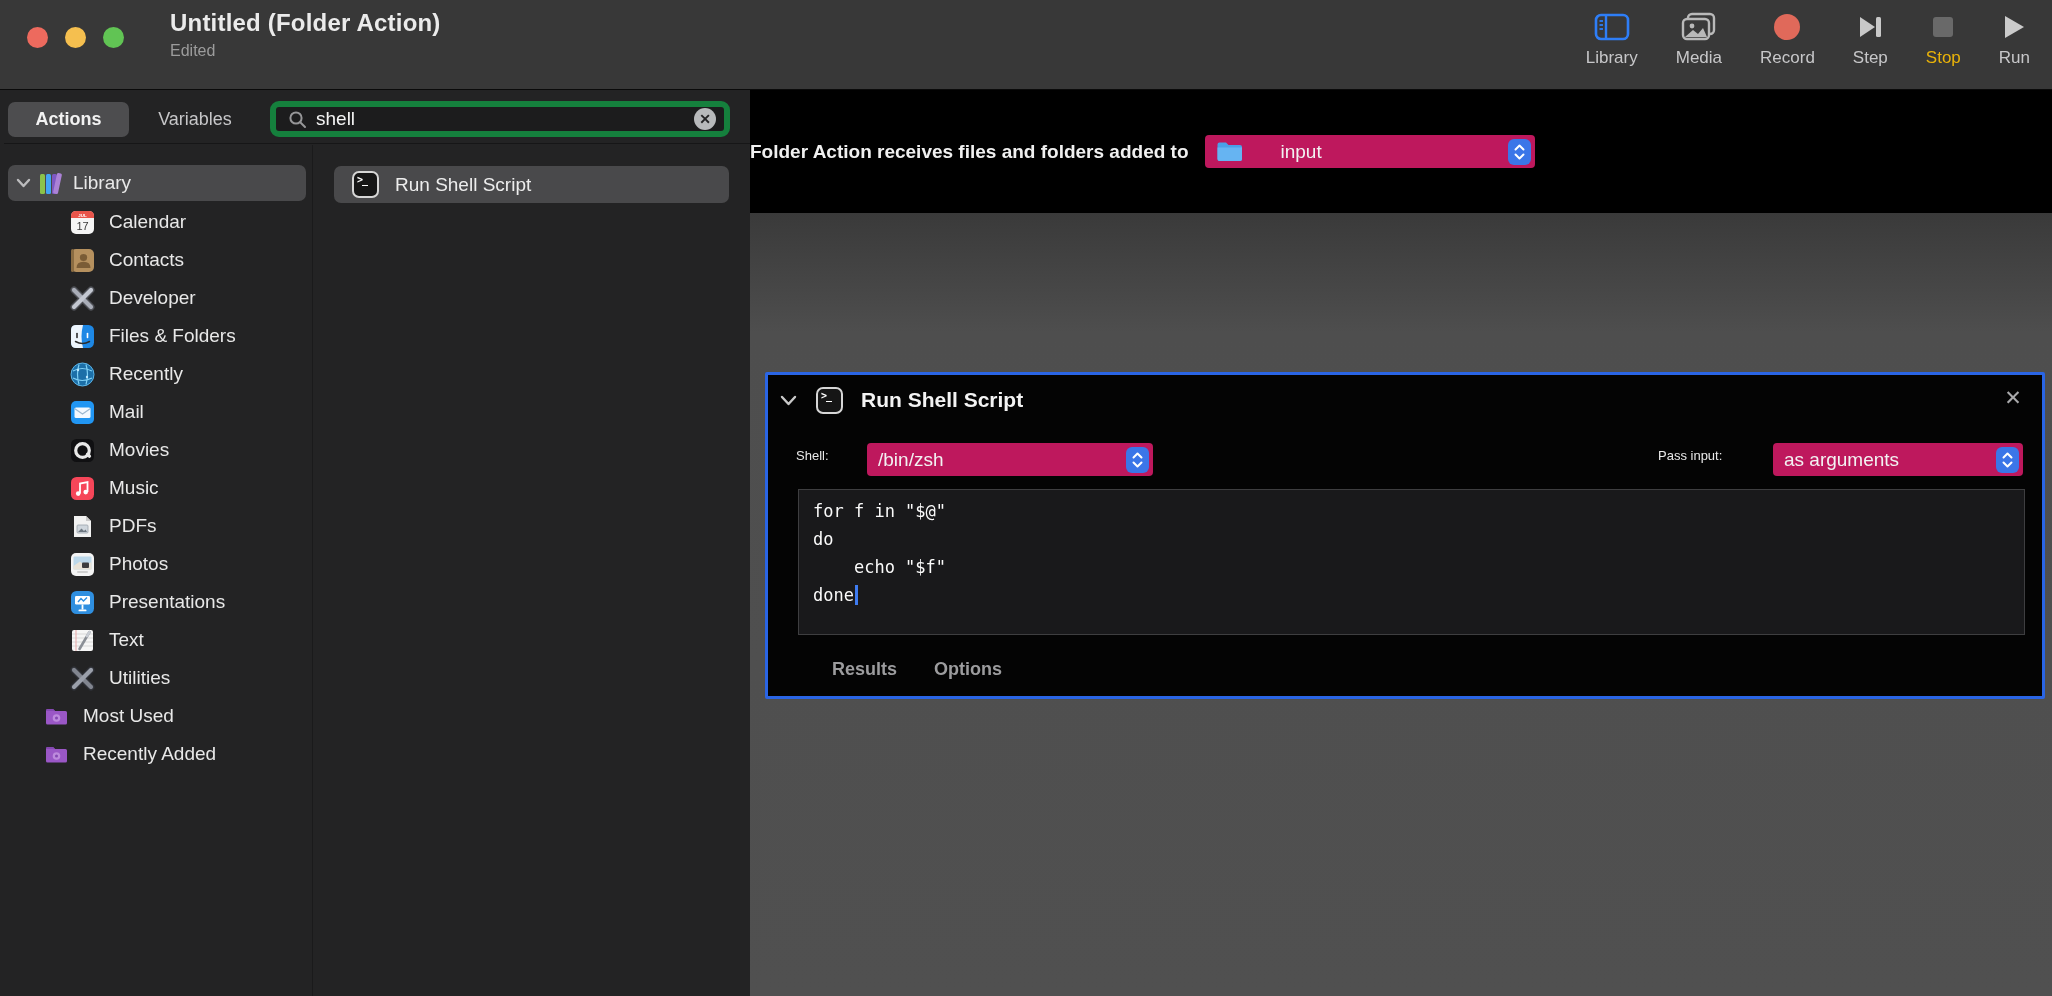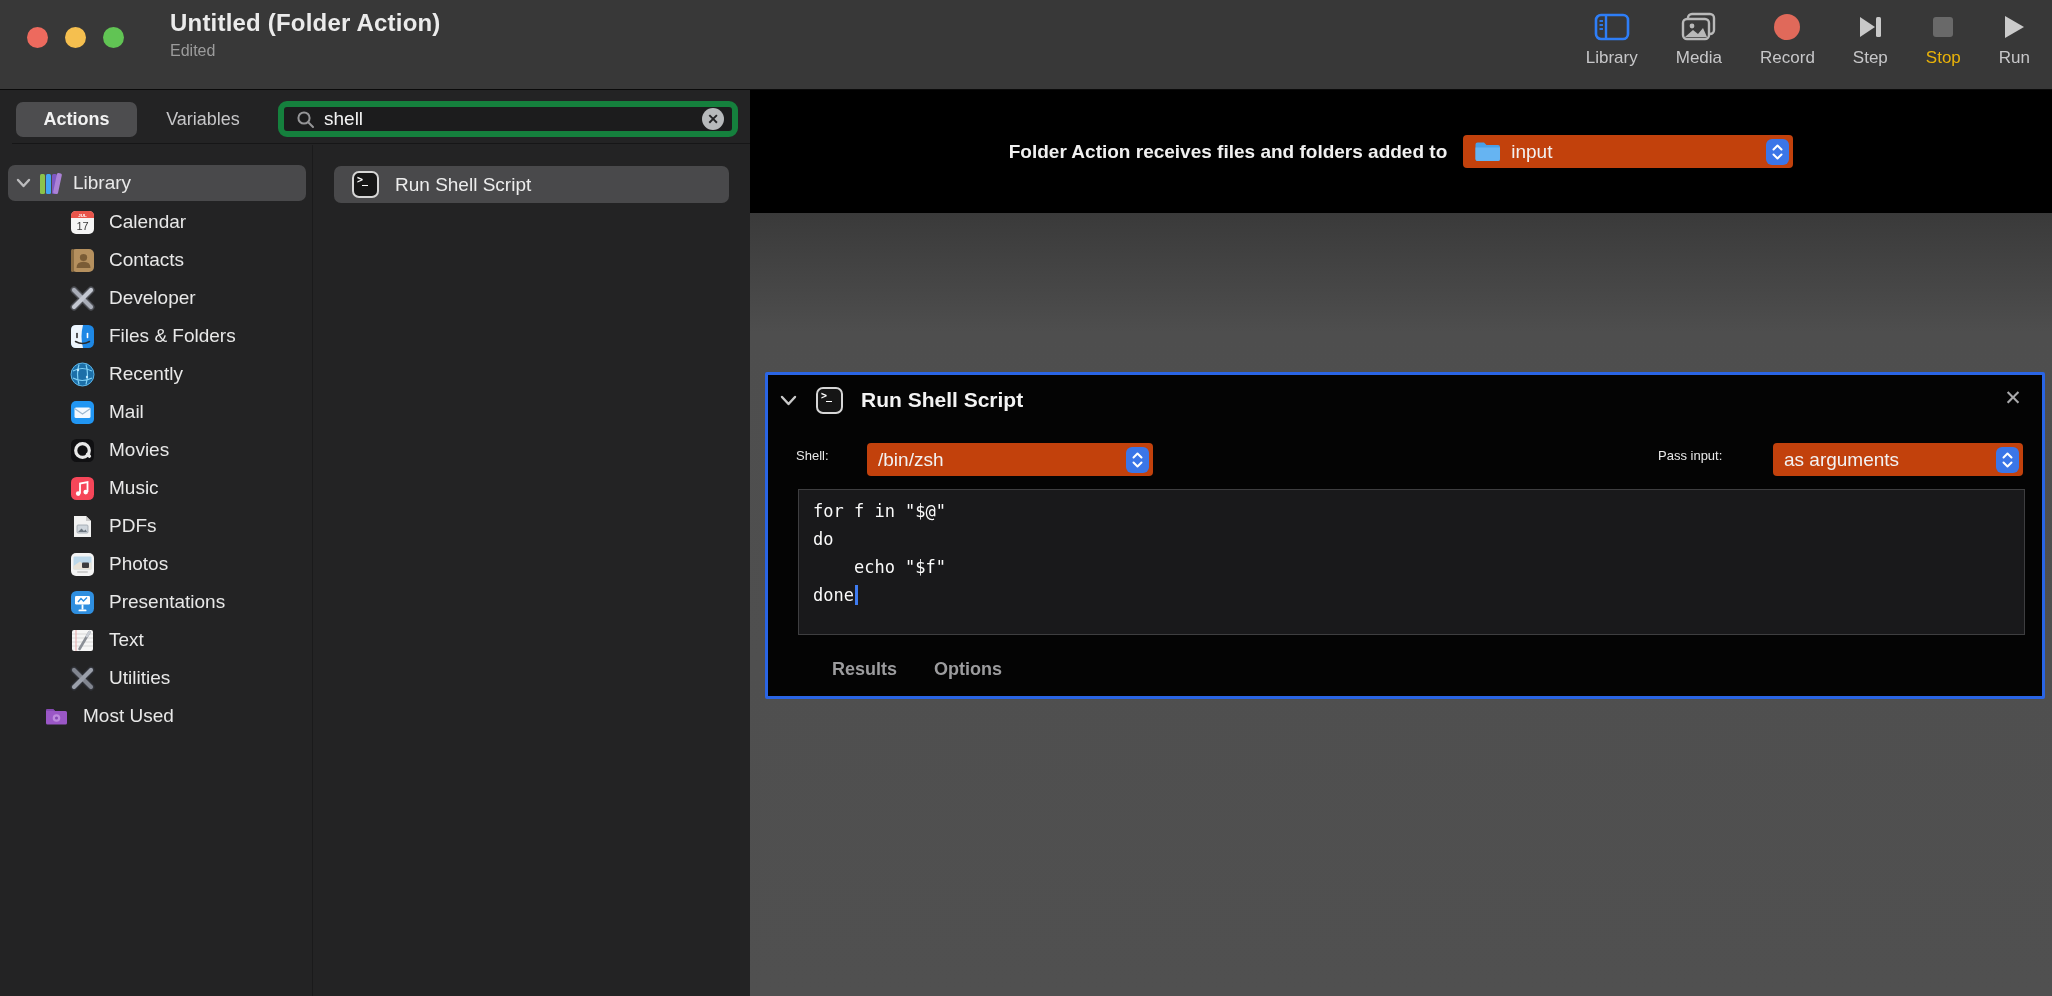--- a/index.html
+++ b/index.html
@@ -18,21 +18,21 @@
   .win-title { font-size:24px; font-weight:700; color:#ebebeb; letter-spacing:.2px; }
   .win-subtitle { font-size:16px; color:#9c9c9c; margin-top:5px; }
   .tb-buttons { position:absolute; right:22px; top:8px; display:flex; align-items:flex-start; }
   .tb-btn { display:flex; flex-direction:column; align-items:center; margin-left:38px; cursor:default; }
   .tb-btn .ic { height:38px; display:flex; align-items:center; justify-content:center; }
   .tb-btn .lbl { font-size:17px; color:#c7c7c9; margin-top:2px; }
   .tb-btn.disabled .lbl { color:#eab308; }
 
   
   .left-panel { position:absolute; left:0; top:90px; width:750px; height:906px; background:#232324; }
-  .lp-header { position:absolute; left:12px; top:0; width:750px; height:54px; border-bottom:1px solid #161617; }
+  .lp-header { position:absolute; left:4px; top:0; width:750px; height:54px; border-bottom:1px solid #161617; }
   .seg-tab { position:absolute; top:12px; height:35px; display:flex; align-items:center; justify-content:center; font-size:18px; }
   .seg-tab.active { left:4px; width:121px; background:#4d4d4f; border-radius:7px; color:#f2f2f2; font-weight:700; }
   .seg-tab.inactive { left:136px; width:110px; color:#c6c6c8; }
   .searchfield { position:absolute; left:266px; top:11px; width:460px; height:36px; background:#1c1c1d; border:6px solid #15803d; border-radius:9px; display:flex; align-items:center; padding:0 8px 0 12px;justify-content:space-between; }
   .searchfield .query { font-size:19px; color:#f4f4f4; margin-left:9px; flex:1; }
   .clear-btn { width:22px; height:22px; border-radius:50%; background:#b7b9bb; color:#232325; font-size:14px; font-weight:700; display:flex; align-items:center; justify-content:center; line-height:1; }
 
   .tree-col { position:absolute; left:0; top:55px; width:312px; height:851px; }
   .col-divider { position:absolute; left:312px; top:55px; width:1px; height:851px; background:#1a1a1b; }
   .list-col { position:absolute; left:313px; top:55px; width:437px; height:851px; }
@@ -48,26 +48,26 @@
 
   .action-row { position:absolute; left:21px; top:21px; width:395px; height:37px; background:#49494b; border-radius:7px; display:flex; align-items:center; padding-left:18px; }
   .action-row .label { font-size:19px; color:#ededed; margin-left:16px; }
 
   .appicon { width:25px; height:25px; flex:0 0 25px; }
   .term-chip { width:27px; height:27px; flex:0 0 27px; background:#161616; border:2px solid #d6d6d6; border-radius:7px; position:relative; }
   .term-chip:after { content:">_"; position:absolute; left:3px; top:1px; color:#fff; font-size:10px; font-weight:700; font-family:"DejaVu Sans Mono", monospace; letter-spacing:-1px; }
 
   
   .main { position:absolute; left:750px; top:90px; width:1302px; height:906px; }
-  .main-topbar { position:absolute; left:0; top:0; width:1302px; height:123px; background:#000; display:flex; align-items:center; justify-content:center; }
+  .main-topbar { position:absolute; left:0; top:0; width:1302px; height:123px; background:#000; display:flex; align-items:center; }
   .topbar-inner { display:flex; align-items:center; margin-top:0; }
   .topbar-text { font-size:19px; font-weight:600; color:#f0f0f0; }
   .canvas { position:absolute; left:0; top:123px; width:1302px; height:783px; background:linear-gradient(#3a3a3a, #4e4e4e 120px, #505050); }
 
-  .popup { height:33px; background:#c2410c; border-radius:4px; display:flex; align-items:center; padding:0 4px 0 11px; }
+  .popup { height:33px; background:#be185d; border-radius:4px; display:flex; align-items:center; padding:0 4px 0 11px;gap:28px; }
   .popup .pval { font-size:19px; color:#f2f2f2; flex:1; white-space:nowrap; }
   .stepper { width:23px; height:26px; background:#3b76e8; border-radius:6px; display:flex; flex-direction:column; align-items:center; justify-content:center; gap:2px; margin-left:10px; }
 
   .action-card { position:absolute; left:15px; top:159px; width:1280px; height:327px; background:#040404; border:3px solid #2a65e5; border-radius:2px; }
   .card-header { position:absolute; left:0; top:0; width:100%; height:50px; display:flex; align-items:center; padding-left:12px; }
   .card-title { font-size:21px; font-weight:700; color:#f3f3f3; margin-left:18px; }
   .card-close { position:absolute; right:15px; top:9px; width:28px; height:28px; display:flex; align-items:center; justify-content:center; color:#a9a9ab; font-size:21px; }
   .ctrl-row { position:absolute; left:0; top:68px; width:100%; height:34px; }
   .ctl-label { position:absolute; font-size:13px; color:#e9e9e9; top:5px; }
   .script-box { position:absolute; left:30px; top:114px; width:1227px; height:146px; background:#19191b; border:1px solid #3e3e40; }
@@ -357,20 +357,31 @@
       <div class="smart-row" style="top:552px">
         <span>
           <svg class="appicon" viewBox="0 0 25 25">
             <path d="M2 6.5 Q2 5 3.5 5 L9 5 L11 7 L21.5 7 Q23 7 23 8.5 L23 19 Q23 20.5 21.5 20.5 L3.5 20.5 Q2 20.5 2 19 Z" fill="#9a57c6"></path>
             <path d="M2 6.5 Q2 5 3.5 5 L9 5 L11 7 L2 7 Z" fill="#8448b2"></path>
             <circle cx="12.5" cy="14" r="3.8" fill="#bd8add"></circle>
             <circle cx="12.5" cy="14" r="1.5" fill="#8448b2"></circle>
           </svg>
         </span>
         <span class="label">Most Used</span>
+      </div>
+      <div class="smart-row" style="top:590px">
+        <span>
+          <svg class="appicon" viewBox="0 0 25 25">
+            <path d="M2 6.5 Q2 5 3.5 5 L9 5 L11 7 L21.5 7 Q23 7 23 8.5 L23 19 Q23 20.5 21.5 20.5 L3.5 20.5 Q2 20.5 2 19 Z" fill="#9a57c6"></path>
+            <path d="M2 6.5 Q2 5 3.5 5 L9 5 L11 7 L2 7 Z" fill="#8448b2"></path>
+            <circle cx="12.5" cy="14" r="3.8" fill="#bd8add"></circle>
+            <circle cx="12.5" cy="14" r="1.5" fill="#8448b2"></circle>
+          </svg>
+        </span>
+        <span class="label">Recently Added</span>
       </div>
     </div>
 
     <div class="list-col">
       <div class="action-row">
         <span class="term-chip"></span>
         <span class="label">Run Shell Script</span>
       </div>
     </div>
   </div>

